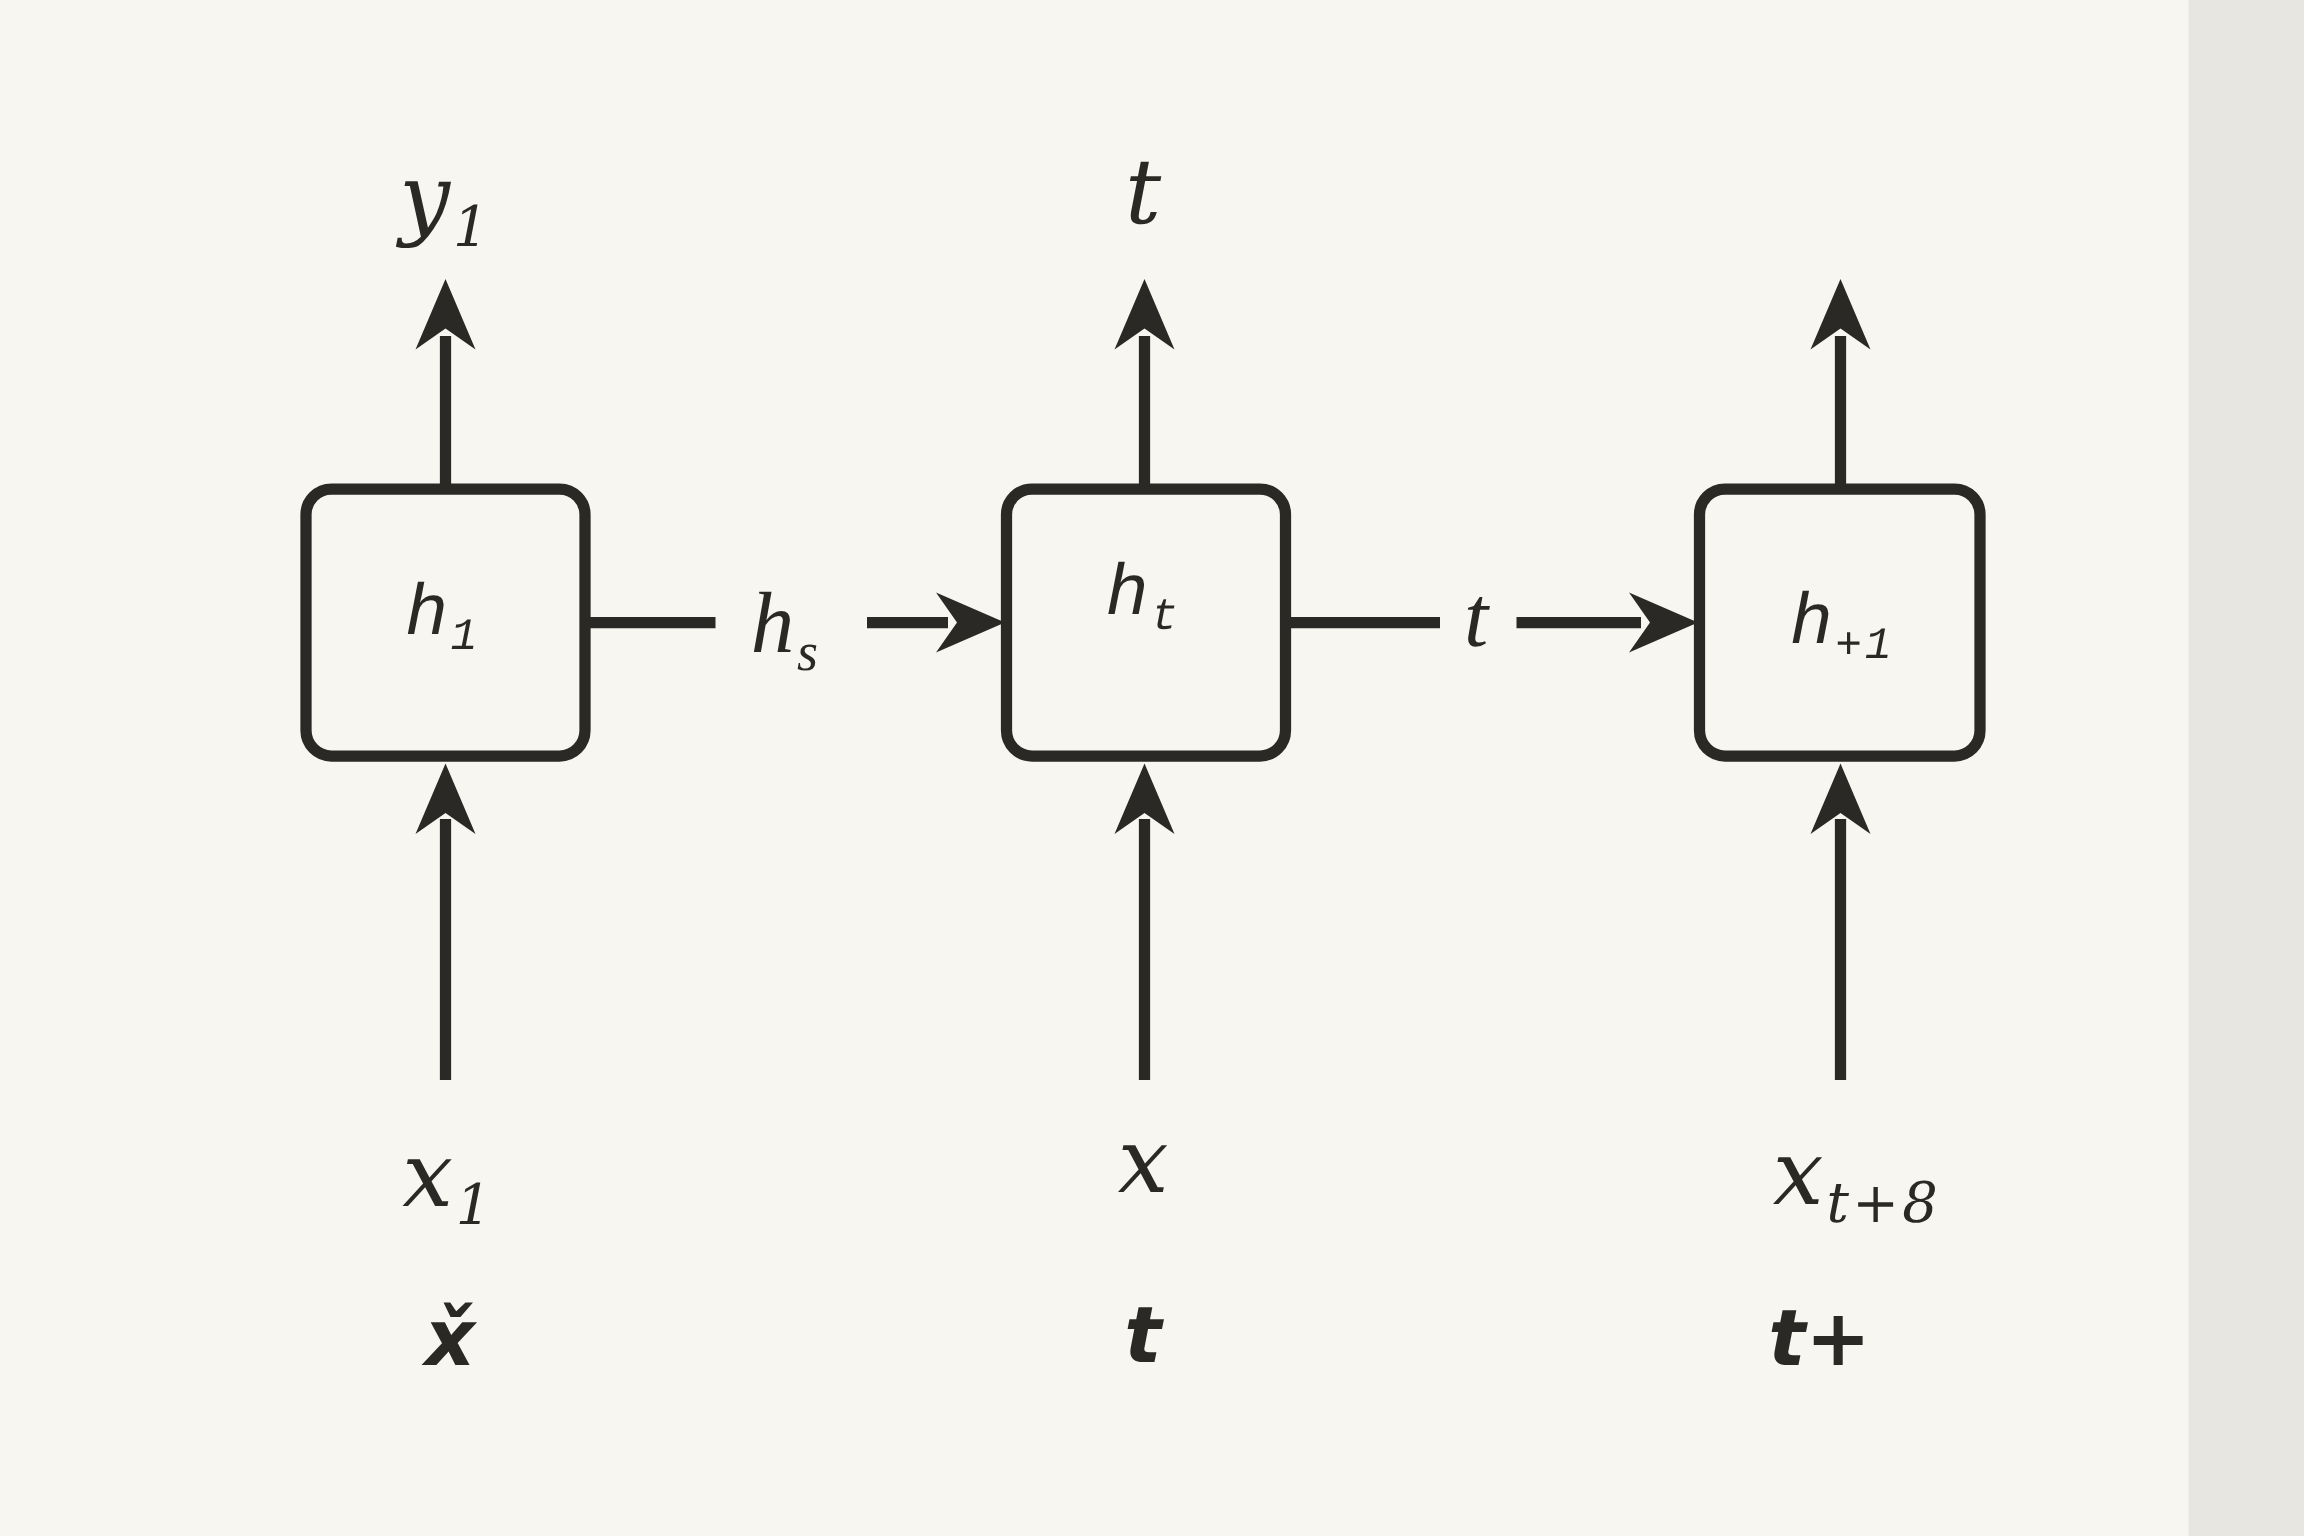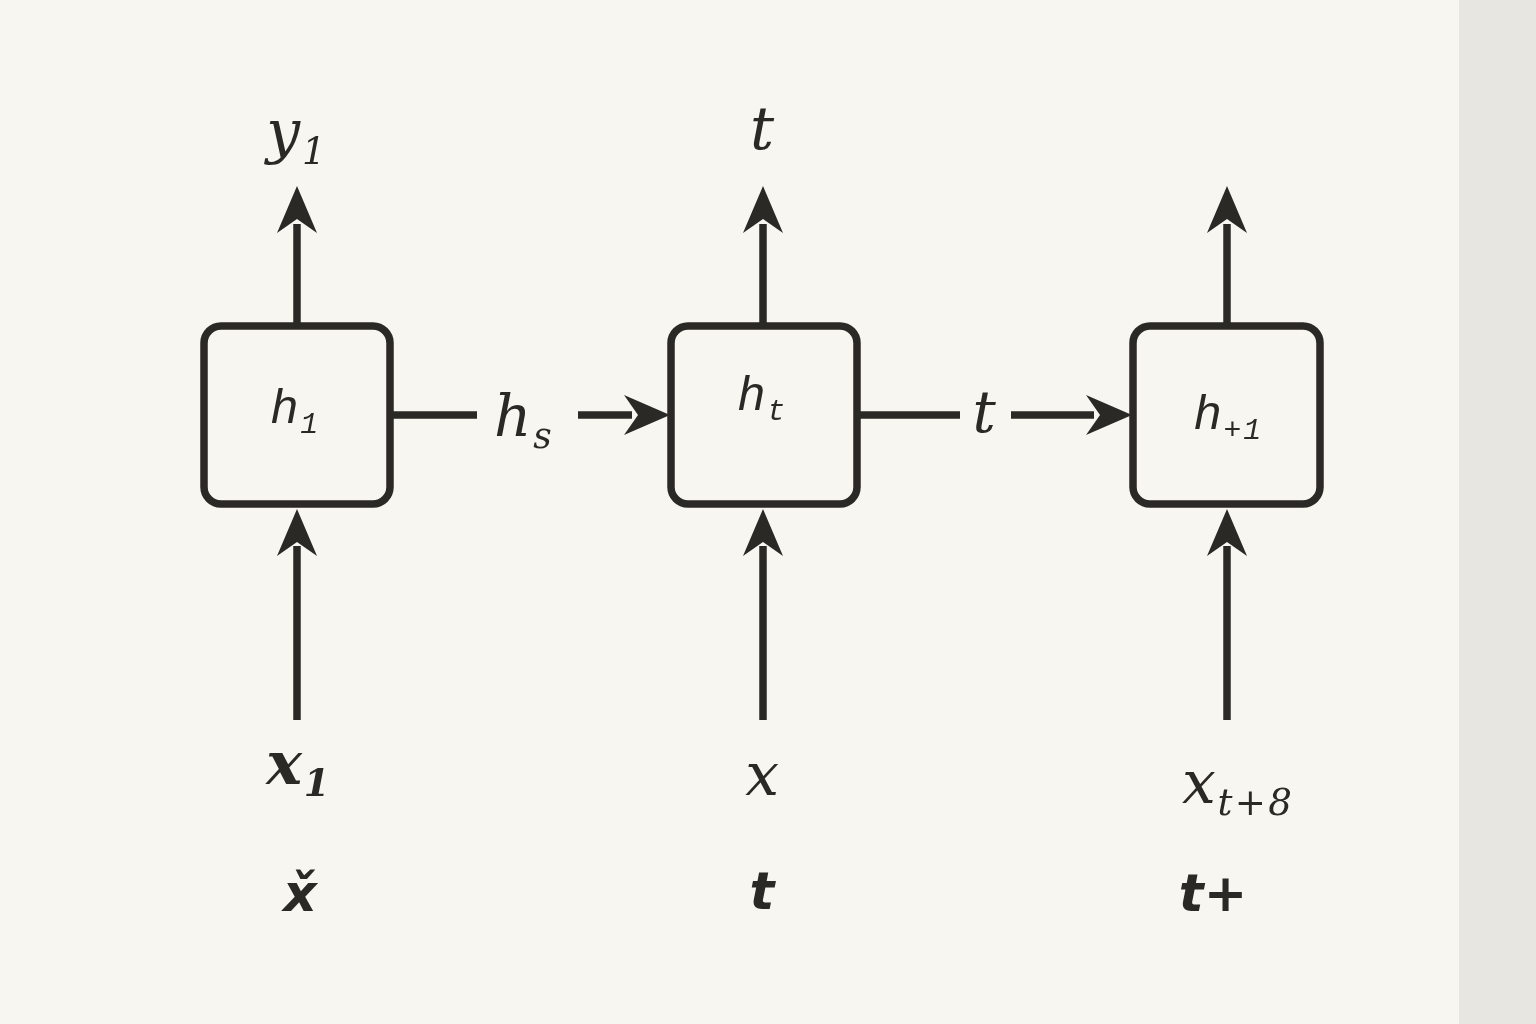--- a/index.html
+++ b/index.html
@@ -38,21 +38,21 @@
     position: absolute;
     transform: translate(-50%, -50%);
     color: var(--ink, #2B2926);
     font-style: italic;
     white-space: nowrap;
     line-height: 1;
   }
   .serif { font-family: "DejaVu Serif", serif; }
   .sz-top   { font-size: 60px; }
   .sz-state { font-size: 48px; font-family: Liberation Mono, monospace; }
-  .sz-conn  { font-size: 58px; }
+  .sz-conn  { font-size: 58px; font-family: Liberation Serif, serif; }
   .sz-input { font-size: 60px; }
   .sub {
     font-size: 0.62em;
     vertical-align: -0.32em;
     margin-left: 0.05em;
     letter-spacing: 0.06em;
   }
   .foot {
     font-family: "DejaVu Sans", sans-serif;
     font-size: 52px;
@@ -119,21 +119,21 @@
   <div class="lbl serif sz-state" style="left:295px; top:413px;"><span>h</span><span class="sub">1</span></div>
 
   <div class="lbl serif sz-state" style="left:762px; top:400px;"><span>h</span><span class="sub">t</span></div>
 
   <div class="lbl serif sz-state" style="left:1228px; top:419px;"><span>h</span><span class="sub">+1</span></div>
 
   <div class="lbl serif sz-conn" style="left:524px; top:420px;"><span>h</span><span class="sub">s</span></div>
 
   <div class="lbl serif sz-conn" style="left:985px; top:416px;"><span>t</span><span class="sub"></span></div>
 
-  <div class="lbl serif sz-input" style="left:299px; top:768px;font-weight:bold;"><span>x</span><span class="sub">1</span></div>
+  <div class="lbl serif sz-input" style="left:299px; top:788px;"><span>x</span><span class="sub">1</span></div>
 
   <div class="lbl serif sz-input" style="left:763px; top:779px;"><span>x</span><span class="sub"></span></div>
 
   <div class="lbl serif sz-input" style="left:1238px; top:787px;"><span>x</span><span class="sub">t+8</span></div>
 
   <div class="lbl foot" style="left:300px; top:893px;">x̌</div>
 
   <div class="lbl foot" style="left:762px; top:891px;">t</div>
 
   <div class="lbl foot heavy" style="left:1213px; top:893px;">t+</div>

